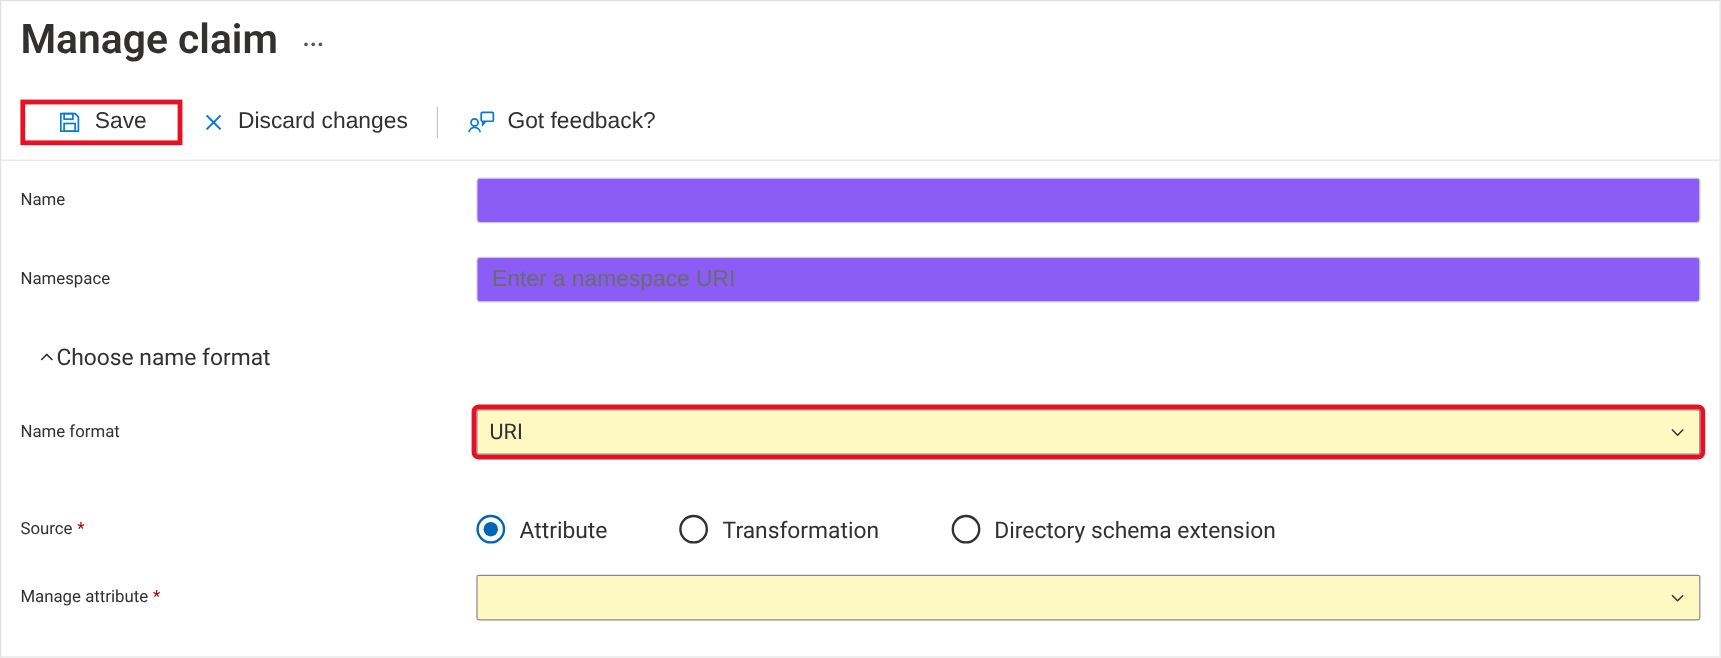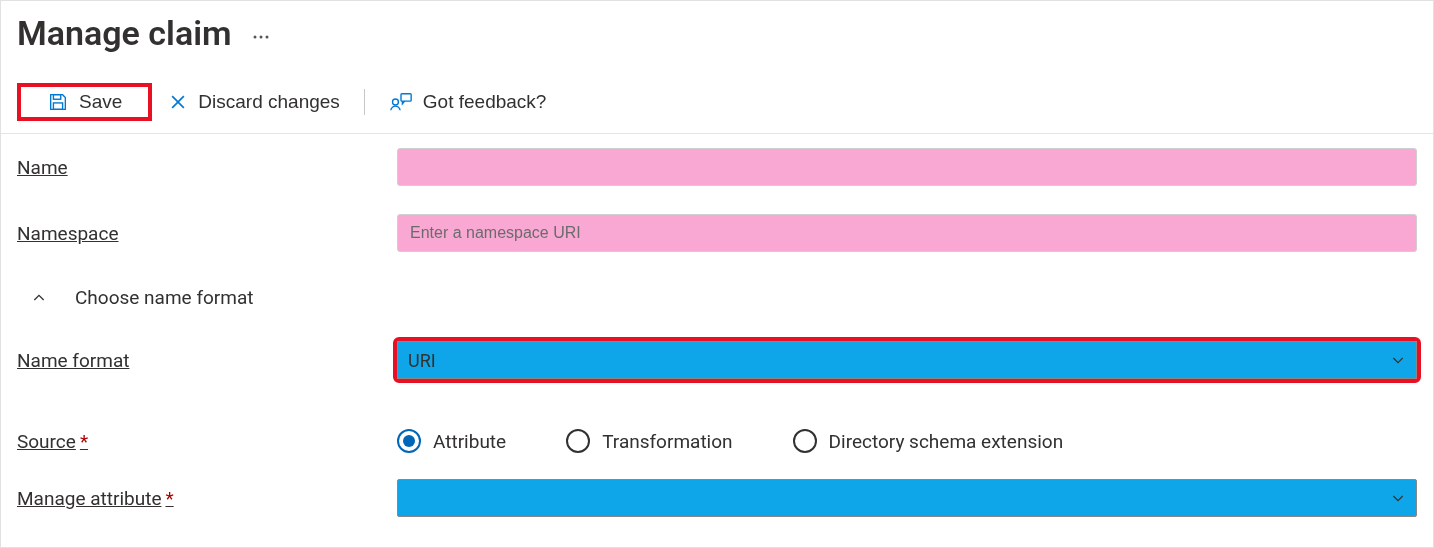--- a/index.html
+++ b/index.html
@@ -71,63 +71,62 @@
   .form-row {
     display:flex;
     align-items: center;
     padding: 14px 16px;
   }
   .label-col {
     width: 380px;
     flex: 0 0 380px;
     display:flex;
     align-items:center;
-    font-size:19px;
+    font-size:14px;
     color:#323130;
-    text-decoration:underline;
   }
   .field-col {
     flex: 1;
     min-width: 0;
   }
   .txt-input {
     width:100%;
     height: 38px;
-    background:#f9a8d4;
+    background:#8b5cf6;
     border:1px solid #cfcfcf;
     border-radius:3px;
-    font-size:16px;
+    font-size:19px;
     padding: 6px 12px;
     color:#323130;
     outline:none;
   }
   .txt-input::placeholder { color:#6b6b6b; }
   .select-input {
     width:100%;
     height: 38px;
-    background:#0ea5e9;
+    background:#fef9c3;
     border:1px solid #8a8886;
     border-radius:2px;
     font-size:18px;
     padding: 4px 10px;
     display:flex;
     align-items:center;
     justify-content:space-between;
     cursor:pointer;
   }
   .select-input .chevron { color:#555; }
   .select-highlight {
     outline: 4px solid #e81123;
     outline-offset: 0;
   }
 
   .section-toggle {
     display:flex;
     align-items:center;
-    gap: 28px;
+    gap: 0;
     padding: 20px 16px 18px 30px;
     font-size:19px;
     cursor:pointer;
   }
 
   .req { color:#a80000; margin-left:4px; }
 
   .radio-group { display:flex; gap: 60px; align-items:center; }
   .radio-item {
     display:inline-flex;

